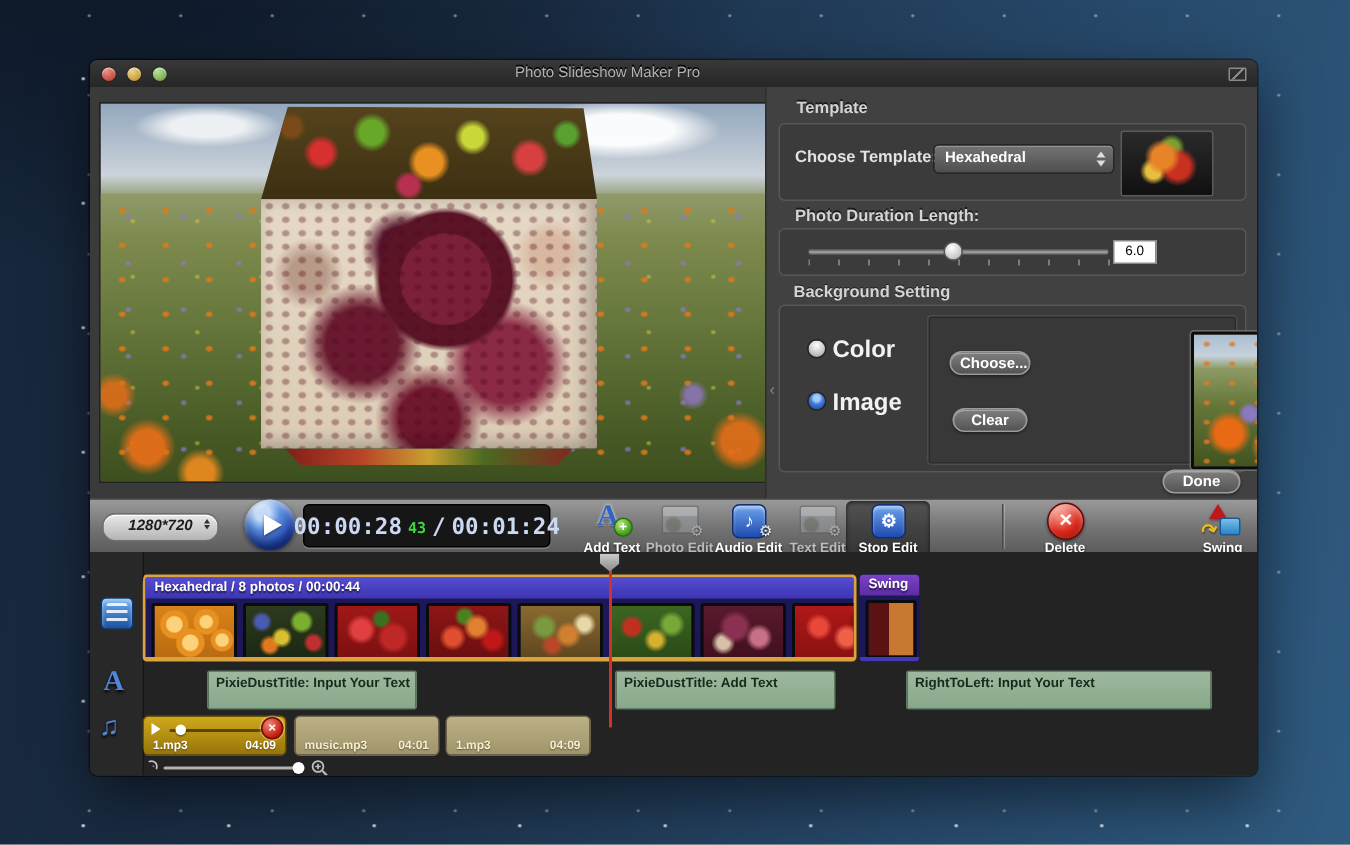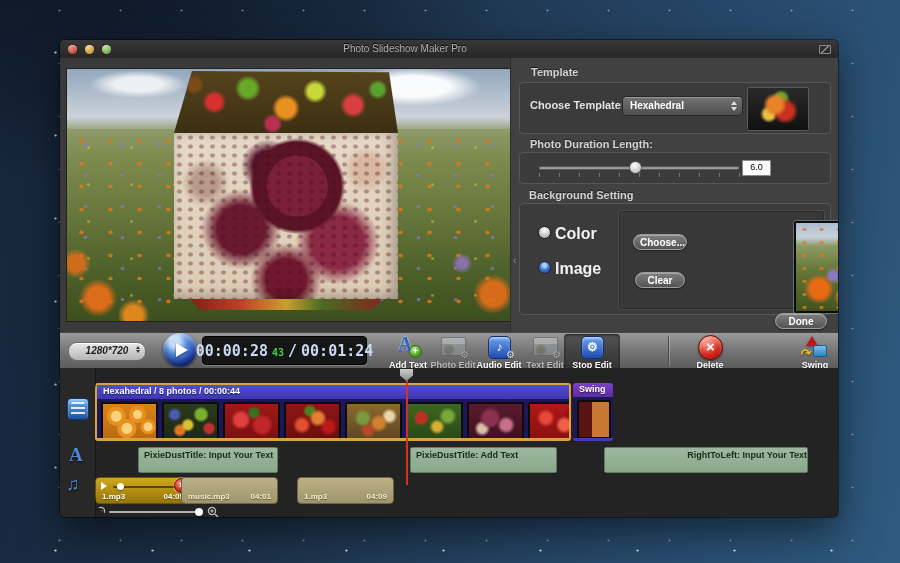--- a/index.html
+++ b/index.html
@@ -382,35 +382,35 @@
             <div class="ptrack swing" style="left: 478px; width: 40px;">
               <div class="ptrack-head">Swing</div>
               <div class="ptrack-body">
                 <div class="thumb t-swing" style="width: 30px;"></div>
               </div>
             </div>
           </div>
         <div class="text-row" id="text-row">
             <div class="tblock" style="left: 43px; width: 140px;">PixieDustTitle: Input Your Text</div>
             <div class="tblock" style="left: 315px; width: 147px;">PixieDustTitle: Add Text</div>
-            <div class="tblock" style="left: 509px; width: 204px; text-align: right;">RightToLeft: Input Your Text</div>
+            <div class="tblock" style="left: 509px; width: 204px;">RightToLeft: Input Your Text</div>
           </div>
         <div class="audio-row" id="audio-row">
             <div class="ablock selected" style="left: 0px; width: 96px;">
               <span class="a-play"></span>
               <div class="a-slider">
                 <div class="a-dot"></div>
               </div>
               <div class="a-x">×</div>
               <div class="a-footer">
                 <span>1.mp3</span>
                 <span>04:09</span>
               </div>
             </div>
-            <div class="ablock normal" style="left: 86px; width: 97px;">
+            <div class="ablock normal" style="left: 101px; width: 97px;">
               <div class="a-footer">
                 <span>music.mp3</span>
                 <span>04:01</span>
               </div>
             </div>
             <div class="ablock normal" style="left: 202px; width: 97px;">
               <div class="a-footer">
                 <span>1.mp3</span>
                 <span>04:09</span>
               </div>

